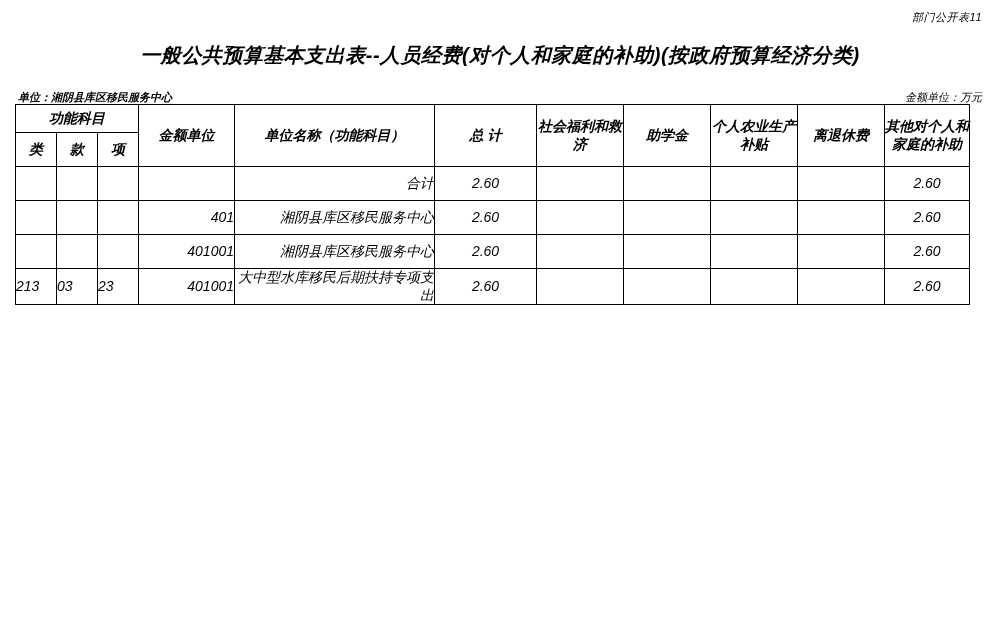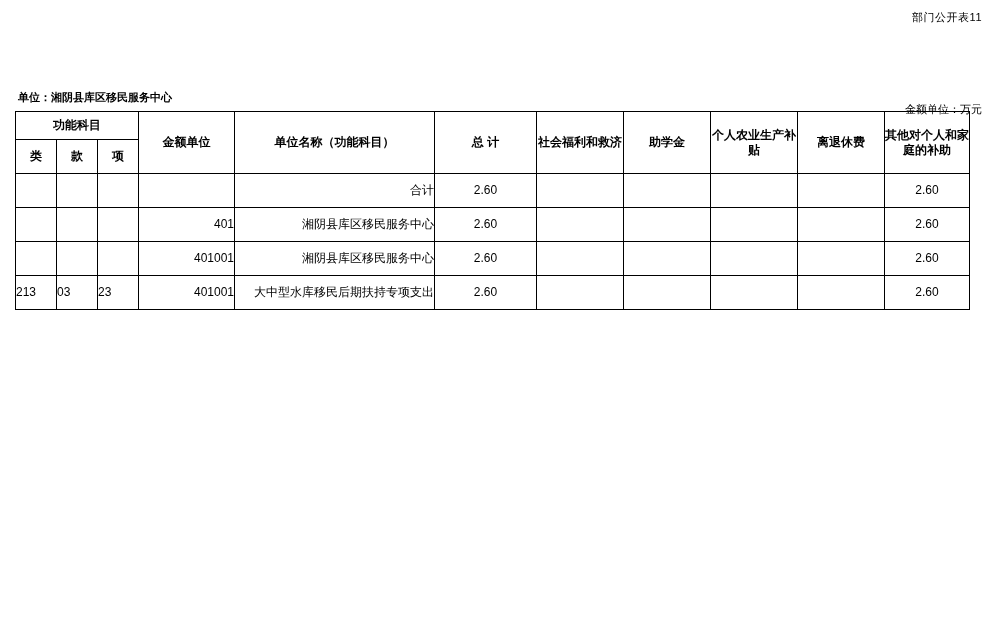--- a/index.html
+++ b/index.html
@@ -13,20 +13,21 @@
     font-family: "Liberation Sans", sans-serif;
     color: #000000;
     position: relative;
     overflow: hidden;
   }
   .page {
     position: relative;
     width: 1000px;
     height: 635px;
     box-sizing: border-box;
+    font-style: italic;
   }
   .form-code {
     position: absolute;
     top: 10px;
     right: 18px;
     font-size: 11px;
     color: #000;
     letter-spacing: 0.5px;
   }
   .doc-title {
@@ -46,30 +47,29 @@
     left: 18px;
     width: 964px;
     display: flex;
     justify-content: space-between;
     font-size: 11px;
     font-weight: bold;
   }
   .meta-right {
     font-weight: normal;
     font-size: 11px;
-    margin-top: 12px;
   }
   table.budget {
     position: absolute;
-    top: 111px;
+    top: 104px;
     left: 15px;
     width: 954px;
     border-collapse: collapse;
     table-layout: fixed;
-    font-size: 12px;
+    font-size: 14px;
   }
   table.budget th, table.budget td {
     border: 1px solid #000000;
     padding: 0;
     vertical-align: middle;
     line-height: 1.25;
   }
   table.budget th {
     font-weight: bold;
     text-align: center;
@@ -113,20 +113,21 @@
   col.c-retire { width: 87px; }
   col.c-other { width: 85px; }
 </style>
 </head>
 <body>
 
 <div class="page">
 
   <div class="form-code">部门公开表11</div>
 
+  <div class="doc-title">一般公共预算基本支出表--人员经费(对个人和家庭的补助)(按政府预算经济分类)</div>
 
   <div class="meta-row">
     <div class="meta-left">单位：湘阴县库区移民服务中心</div>
     <div class="meta-right">金额单位：万元</div>
   </div>
 
   <table class="budget">
     <colgroup>
       <col class="c-lei">
       <col class="c-kuan">

